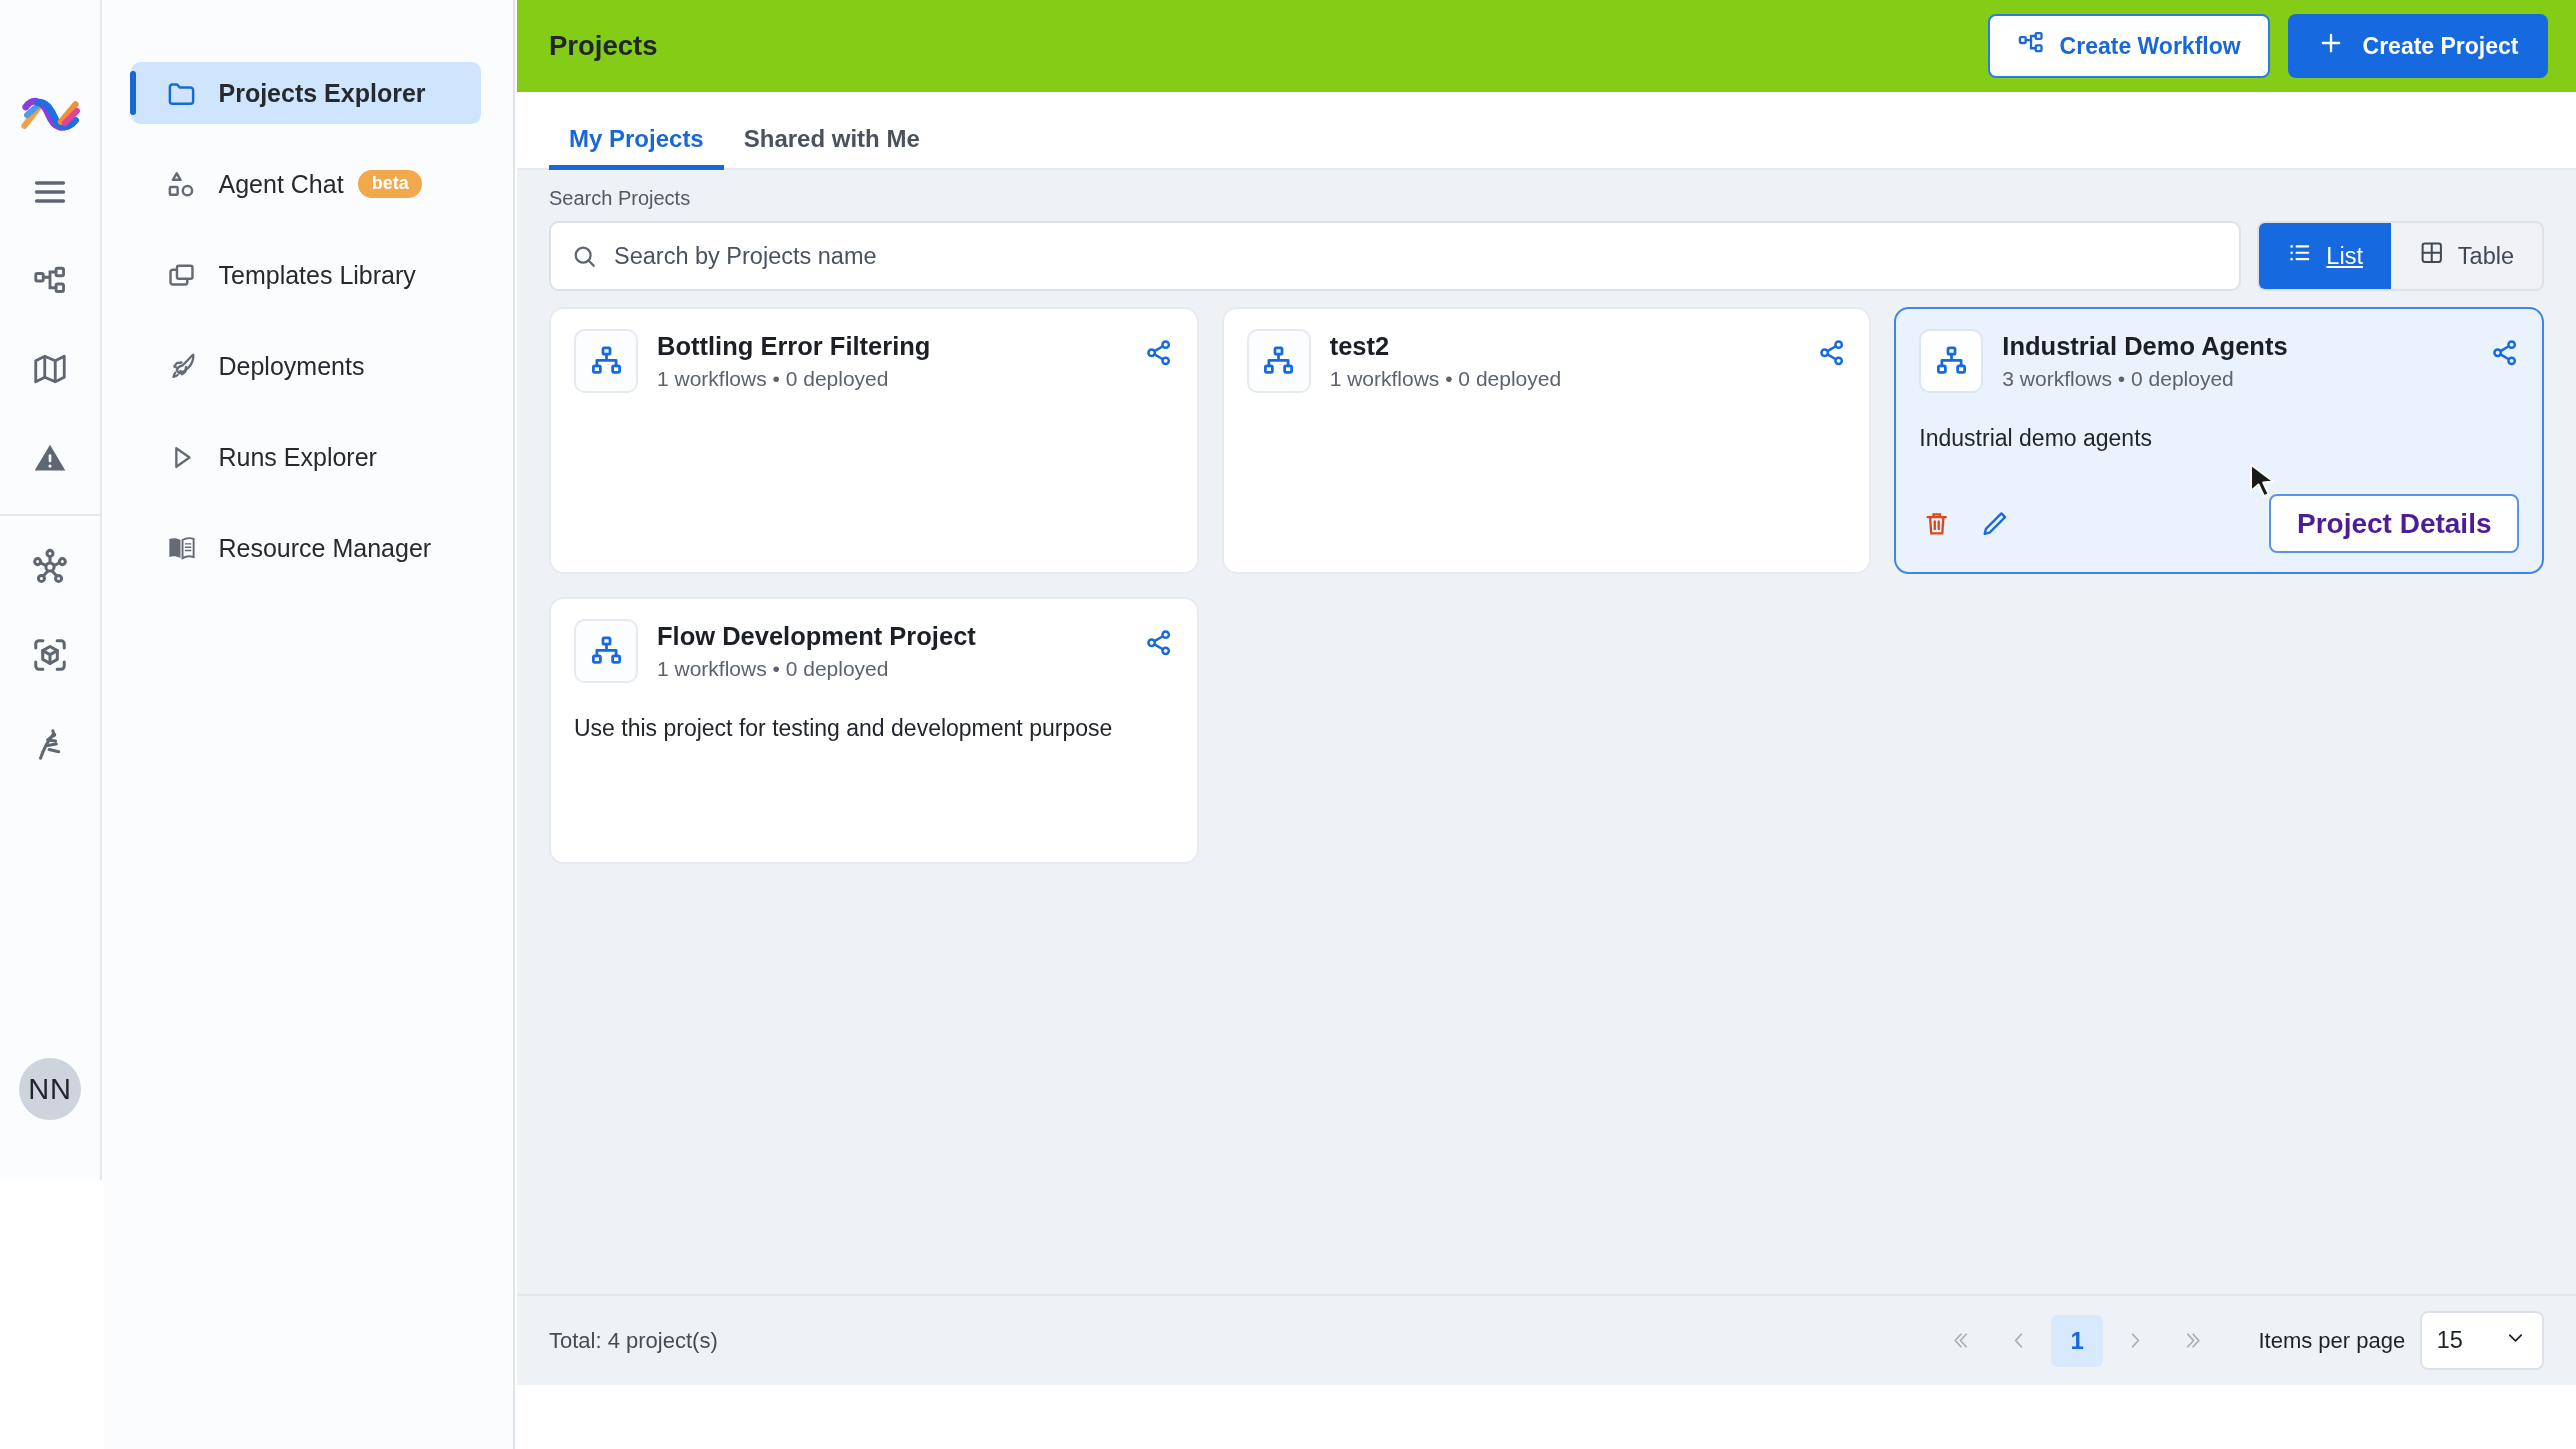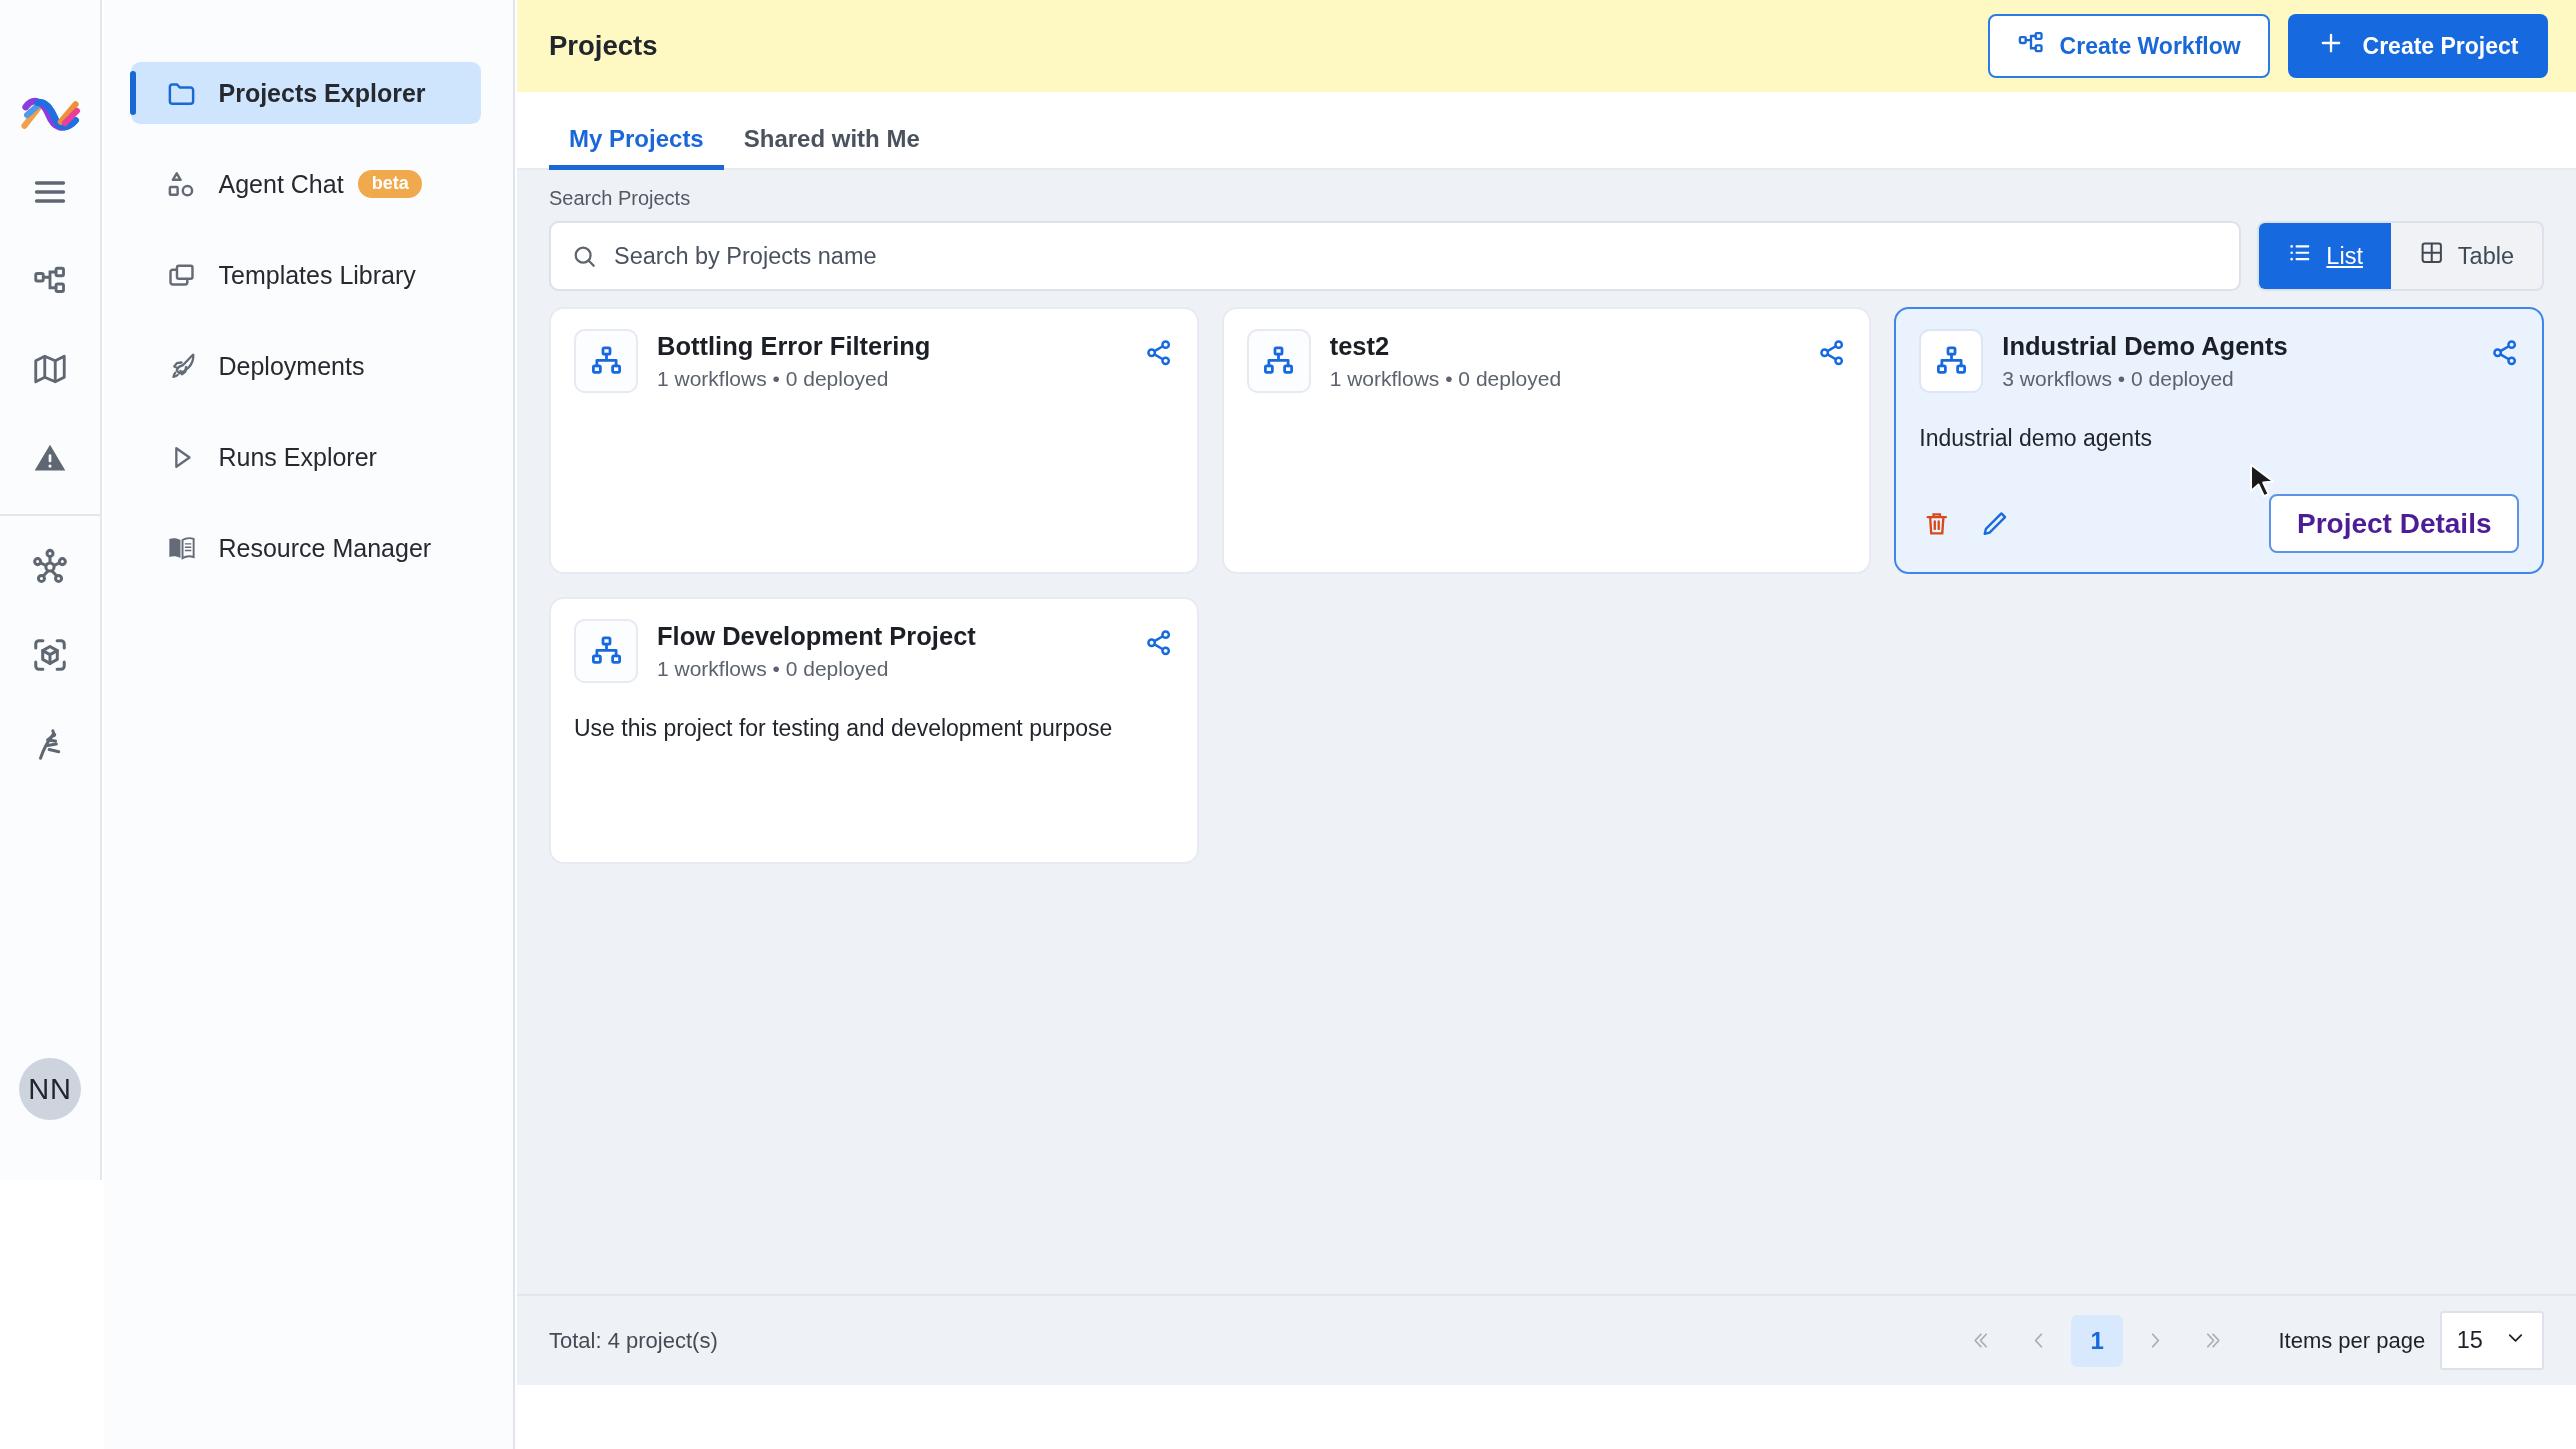--- a/index.html
+++ b/index.html
@@ -98,21 +98,21 @@
     position: absolute; left: 517px; top: 0;
     width: 2059px; height: 1385px;
     background: #ffffff;
     display: flex; flex-direction: column;
   }
   .topbar {
     flex: 0 0 auto;
     height: 92px;
     display: flex; align-items: center;
     padding: 0 28px 0 32px;
-    background: #fef9c3;
+    background: #84cc16;
   }
   .page-title { font-size: 27.5px; color: #22262c; font-weight: bold; }
   .topbar-spacer { flex: 1 1 auto; }
   .btn {
     display: flex; align-items: center; justify-content: center;
     height: 64px; border-radius: 8px;
     font-size: 23px; font-weight: bold;
     white-space: nowrap;
   }
   .btn-outline {
@@ -265,22 +265,22 @@
     width: 52px; height: 52px; border-radius: 6.7px;
     display: flex; align-items: center; justify-content: center;
     font-size: 25.5px; color: #a7adb8;
   }
   .pg-btn.page {
     color: #1669de; font-weight: bold; background: #d8e9fd;
     font-size: 24px;
   }
   .perpage-label { font-size: 22px; color: #1d2128; margin-left: 38px; margin-right: 14.8px; }
   .perpage-select {
-    width: 104px; height: 59px;
-    border: 2px solid #dde2ea; border-radius: 3px;
+    width: 124px; height: 59px;
+    border: 2px solid #dde2ea; border-radius: 8px;
     background: #ffffff;
     display: flex; align-items: center; justify-content: space-between;
     padding: 0 14.8px;
     font-size: 23.5px; color: #1d2128;
   }
 
   
   .cursor { position: absolute; left: 2249px; top: 463px; }
 </style>
 </head>

